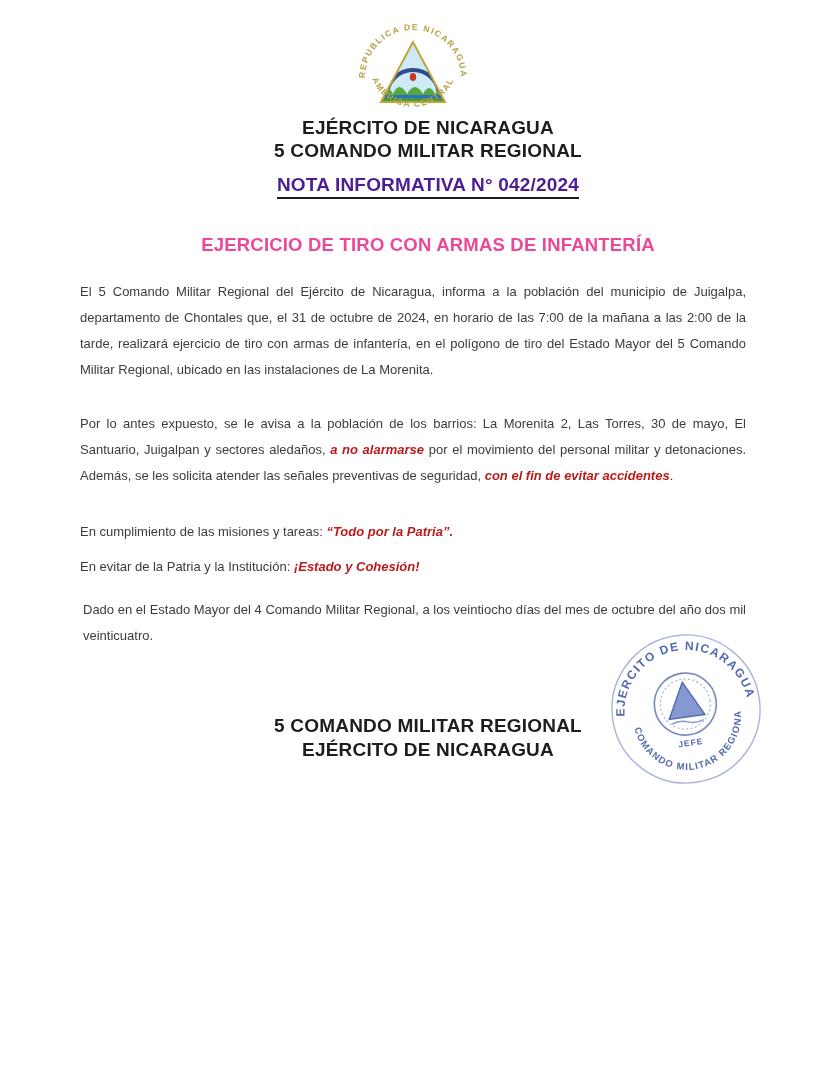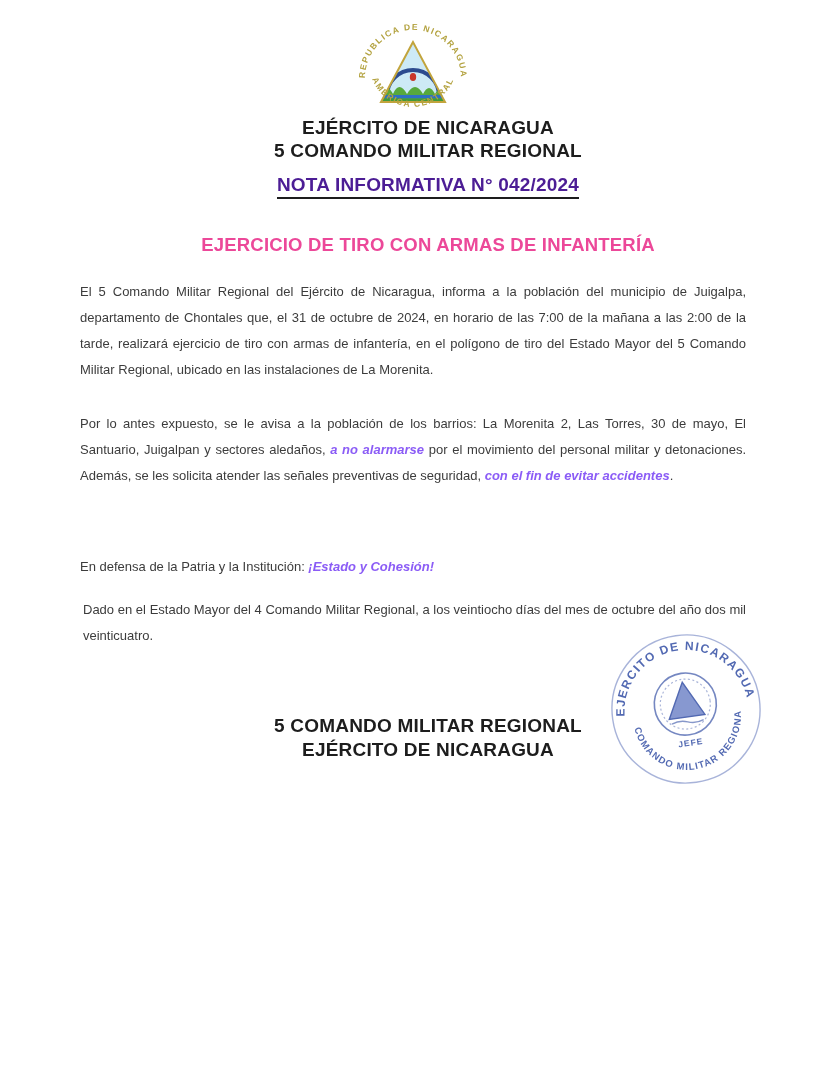--- a/index.html
+++ b/index.html
@@ -24,21 +24,21 @@
   .doc-title { top:226px; font-weight:bold; font-size:18.5px; color:#ec4899; letter-spacing:0.2px;margin-top:8px; }
   .body-par {
     position:absolute; left:80px; width:666px;
     font-size:13px; line-height:26px; text-align:justify; color:#3c3c3c;
   }
   .p1 { top:266px; }
   .p2 { top:398px; }
   .p3 { top:506px; text-align:left; }
   .p4 { top:541px; text-align:left; }
   .p5 { top:584px; left:83px; width:663px; }
-  .bi { font-weight:bold; font-style:italic; color:#8b5cf6; }
+  .bi { font-weight:bold; font-style:italic; color:#b91c1c; }
   .stamp-wrap { position:absolute; top:620px; left:600px; width:172px; height:178px; opacity:0.88; }
   .footer-block { top:714px; font-weight:bold; font-size:19px; line-height:24px; color:#1d1d1d; letter-spacing:0.2px; }
   .arc-text { font-family:"Liberation Sans", sans-serif; }
 </style>
 </head>
 <body>
 
 <div class="page">
 
   <div class="emblem-wrap">
@@ -76,22 +76,23 @@
   <div class="centered nota-line">
     <span class="nota-inner">NOTA INFORMATIVA N° 042/2024</span>
   </div>
 
   <div class="centered doc-title">EJERCICIO DE TIRO CON ARMAS DE INFANTERÍA</div>
 
   <p class="body-par p1">El 5 Comando Militar Regional del Ejército de Nicaragua, informa a la población del municipio de Juigalpa, departamento de Chontales que, el 31 de octubre de 2024, en horario de las 7:00 de la mañana a las 2:00 de la tarde, realizará ejercicio de tiro con armas de infantería, en el polígono de tiro del Estado Mayor del 5 Comando Militar Regional, ubicado en las instalaciones de La Morenita.</p>
 
   <p class="body-par p2"><span>Por lo antes expuesto, se le avisa a la población de los barrios: La Morenita 2, Las Torres, 30 de mayo, El Santuario, Juigalpan y sectores aledaños, </span><span class="bi">a no alarmarse</span><span> por el movimiento del personal militar y detonaciones. Además, se les solicita atender las señales preventivas de seguridad, </span><span class="bi">con el fin de evitar accidentes</span><span>.</span></p>
 
+  <p class="body-par p3"><span>En cumplimiento de las misiones y tareas: </span><span class="bi">“Todo por la Patria”.</span></p>
 
-  <p class="body-par p4"><span>En defensa de la Patria y la Institución: </span><span class="bi">¡Estado y Cohesión!</span></p>
+  <p class="body-par p4"><span>En evitar de la Patria y la Institución: </span><span class="bi">¡Estado y Cohesión!</span></p>
 
   <p class="body-par p5">Dado en el Estado Mayor del 4 Comando Militar Regional, a los veintiocho días del mes de octubre del año dos mil veinticuatro.</p>
 
   <div class="stamp-wrap">
     <svg width="172" height="178" viewBox="0 0 172 178" aria-hidden="true">
       <defs>
         <path id="stTop" d="M 24,92 A 62,62 0 0 1 148,92" fill="none"></path>
         <path id="stBottom" d="M 32,96 A 54,54 0 0 0 140,96" fill="none"></path>
       </defs>
       <g transform="rotate(-8 86 89)">

